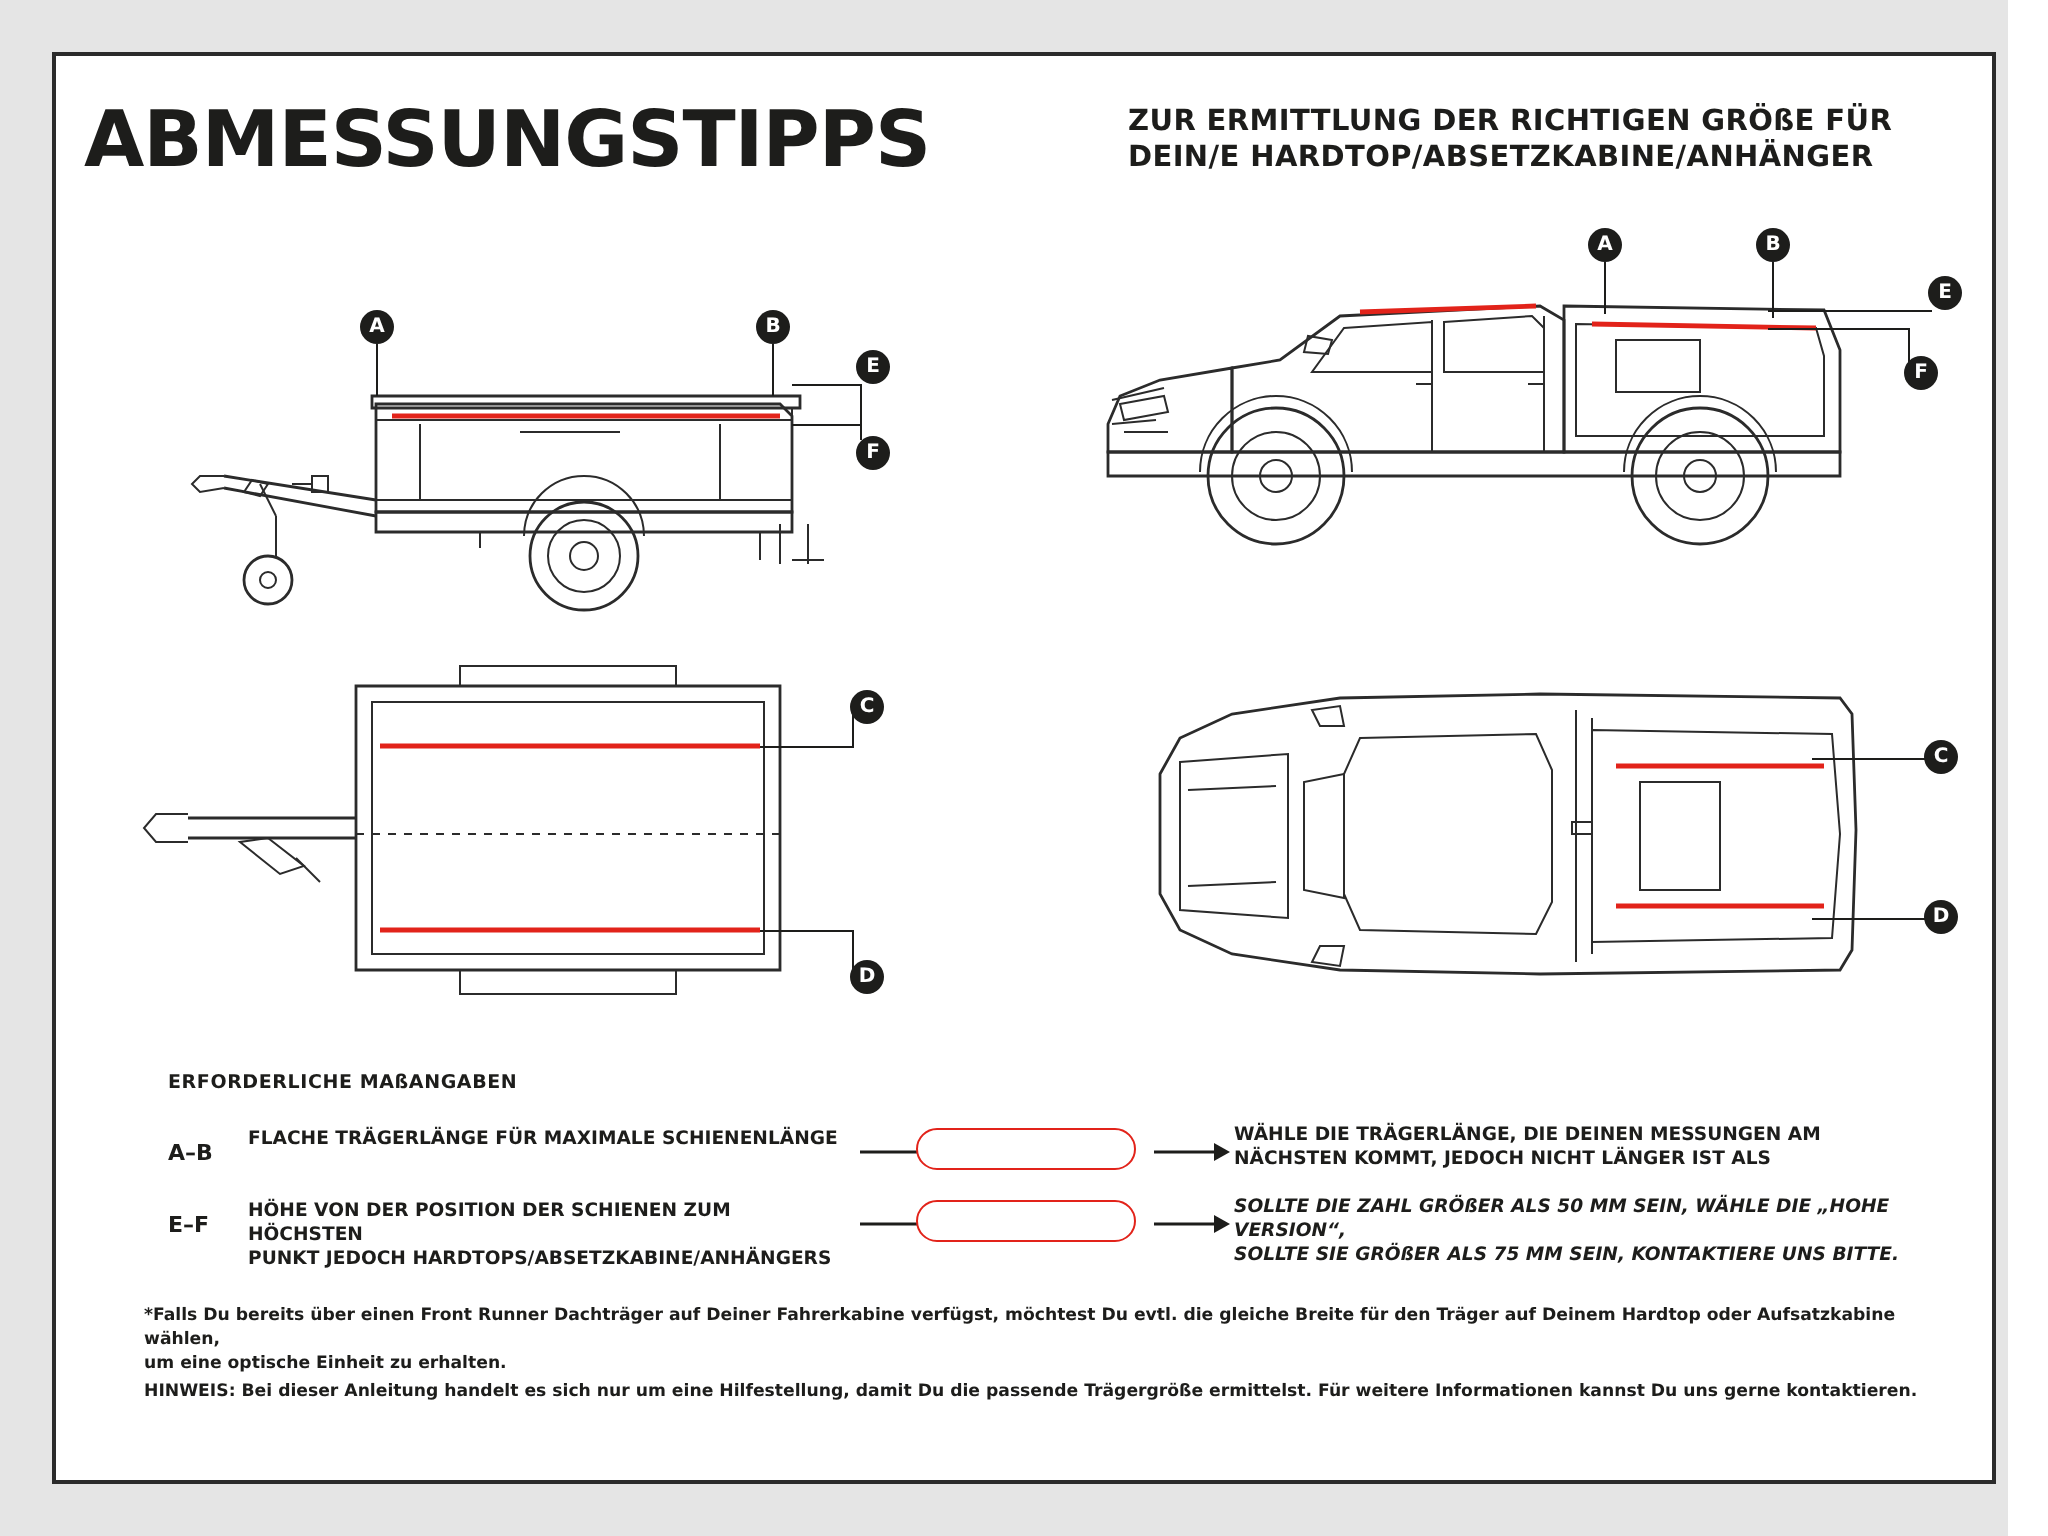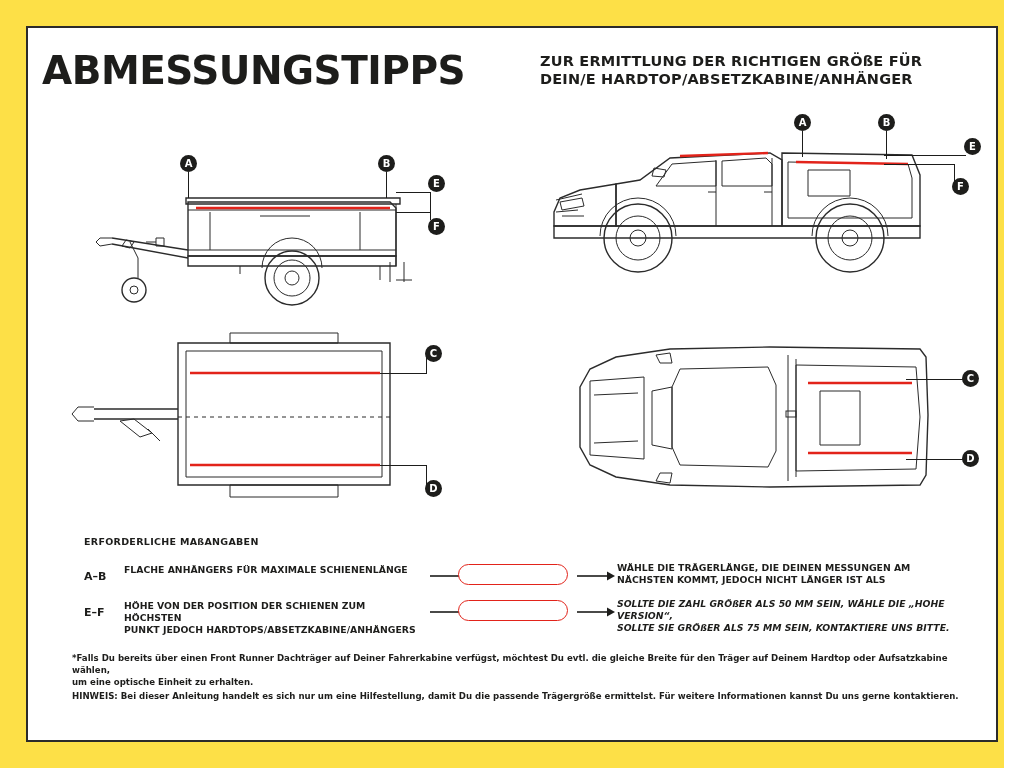--- a/index.html
+++ b/index.html
@@ -8,21 +8,21 @@
     padding: 0;
     width: 1024px;
     height: 768px;
     background: #ffffff;
     font-family: "Liberation Sans", sans-serif;
   }
   #page {
     position: relative;
     width: 1004px;
     height: 768px;
-    background: #fde047;
+    background: #e5e5e5;
     overflow: hidden;
   }
   .frame {
     position: absolute;
     left: 26px; top: 26px;
     width: 972px; height: 716px;
     border: 2px solid #2b2b2b;
     background: #fff;
   }
 
@@ -31,21 +31,21 @@
     position: absolute;
     left: 42px; top: 48px;
     font-size: 39px;
     font-weight: bold;
     letter-spacing: -0.5px;
     color: #1d1d1b;
     font-family: "DejaVu Sans", sans-serif;
   }
   .subtitle {
     position: absolute;
-    left: 540px; top: 52px;
+    left: 564px; top: 52px;
     width: 420px;
     font-size: 14.5px;
     font-weight: bold;
     line-height: 18px;
     color: #1d1d1b;
     letter-spacing: 0.2px;
     font-family: "DejaVu Sans", sans-serif;
   }
 
   
@@ -344,21 +344,21 @@
 
   <div class="bub" style="left:962px; top:450px;">D</div>
   <div class="leader lead-h" style="left:906px; top:459px; width:58px;"></div>
 
   <div class="req-label">ERFORDERLICHE MAßANGABEN</div>
 
   <div class="rowblock" style="top:562px;">
 
     <div class="row">
       <div class="code">A–B</div>
-      <div class="desc" style="white-space:pre-line;">FLACHE ANHÄNGERS FÜR MAXIMALE SCHIENENLÄNGE</div>
+      <div class="desc" style="white-space:pre-line;">FLACHE TRÄGERLÄNGE FÜR MAXIMALE SCHIENENLÄNGE</div>
       <svg class="arrow1" viewBox="0 0 40 12">
         <path d="M0 6 L30 6" stroke="#1d1d1b" stroke-width="1.6" fill="none"></path>
         <path d="M30 1.5 L38 6 L30 10.5 Z" fill="#1d1d1b"></path>
       </svg>
       <input class="field" type="text" style="outline: none; text-align: center; font-size: 10px; font-family: &quot;Liberation Sans&quot;, sans-serif;" placeholder="">
       <svg class="arrow2" viewBox="0 0 40 12">
         <path d="M0 6 L30 6" stroke="#1d1d1b" stroke-width="1.6" fill="none"></path>
         <path d="M30 1.5 L38 6 L30 10.5 Z" fill="#1d1d1b"></path>
       </svg>
       <div class="result" style="white-space:pre-line;">WÄHLE DIE TRÄGERLÄNGE, DIE DEINEN MESSUNGEN AM

